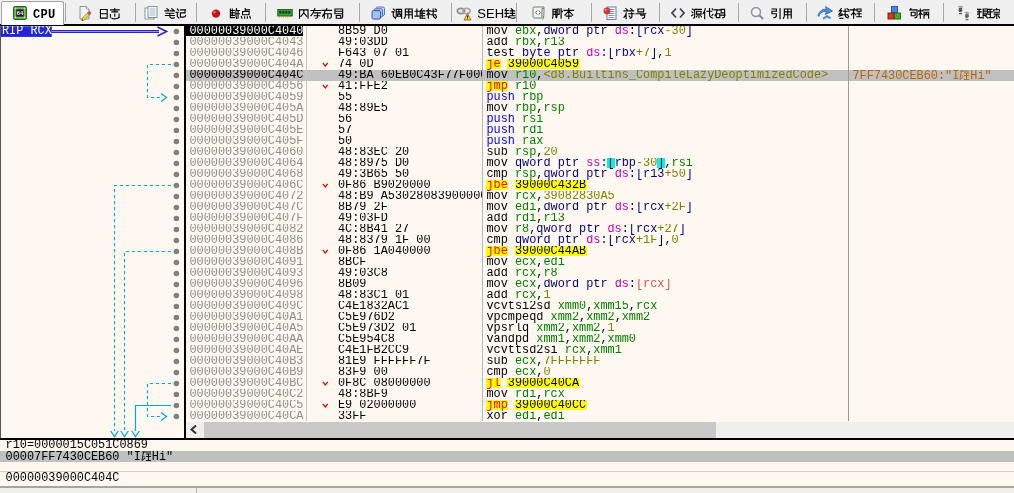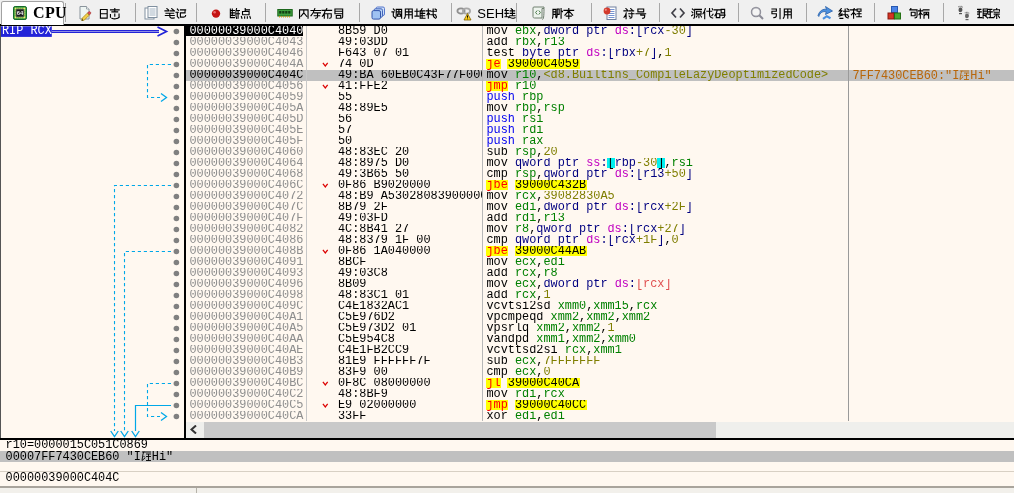--- a/index.html
+++ b/index.html
@@ -169,21 +169,21 @@
         <rect x="2.6" y="8.6" width="1.6" height="1"></rect>
         <rect x="2.6" y="10.6" width="1.6" height="1"></rect>
         <rect x="11.8" y="4.6" width="1.6" height="1"></rect>
         <rect x="11.8" y="6.6" width="1.6" height="1"></rect>
         <rect x="11.8" y="8.6" width="1.6" height="1"></rect>
         <rect x="11.8" y="10.6" width="1.6" height="1"></rect>
       </g>
       <rect x="4.4" y="4.4" width="7.2" height="7.2" rx="0.8" fill="#1c1c1c" stroke="#444"></rect>
       <text x="8" y="10.2" font-family="Liberation Sans" font-size="5.8" font-weight="bold" fill="#f2f2f2" text-anchor="middle">64</text>
     </svg></div>
-<div class="abs" style="left:33.1px;top:7.8px;height:13px;line-height:13px;white-space:nowrap"><span style="font-family:Liberation Serif, serif;font-size:16px;font-weight:bold;color:#000;position:relative;top:-2.2px;letter-spacing:0.3px">CPU</span></div>
+<div class="abs" style="left:33.1px;top:7.8px;height:13px;line-height:13px;white-space:nowrap"><span style="font-family:Liberation Mono, monospace;font-size:12px;font-weight:bold;color:#000;position:relative;top:-2.2px;letter-spacing:0.3px">CPU</span></div>
 <div class="abs" style="left:76.9px;top:4.5px;width:16px;height:16px"><svg style="width:16px;height:16px" viewBox="0 0 16 16">
       <path d="M3,1.5 H9.5 L12,4 V14 H3 Z" fill="#eef5f3" stroke="#8a949c"></path>
       <path d="M9.5,1.5 V4 H12" fill="#fff" stroke="#8a949c" stroke-width="0.8"></path>
       <path d="M5.2,13.2 L10.2,8.2 L12.2,10.2 L7.2,15.2 L4.7,15.7 Z" fill="#f2cf4a" stroke="#a08000" stroke-width="0.7"></path>
       <path d="M10.6,7.8 L11.4,7 A1.35,1.35 0 0 1 13.4,8.9 L12.6,9.8 Z" fill="#e05050" stroke="#a03030" stroke-width="0.6"></path>
       <path d="M5.2,13.2 L4.7,15.7 L6,15.4 Z" fill="#332"></path>
     </svg></div>
 <div class="abs" style="left:97.9px;top:7.8px;height:13px;line-height:13px;white-space:nowrap"><svg class="cj" style="width:11.6px;height:11.6px" viewBox="0 0 12 12">
       <path d="M2.5,1.5 H9.5 V10.5 H2.5 Z M2.5,6 H9.5"></path>
     </svg><svg class="cj" style="width:11.6px;height:11.6px" viewBox="0 0 12 12">

